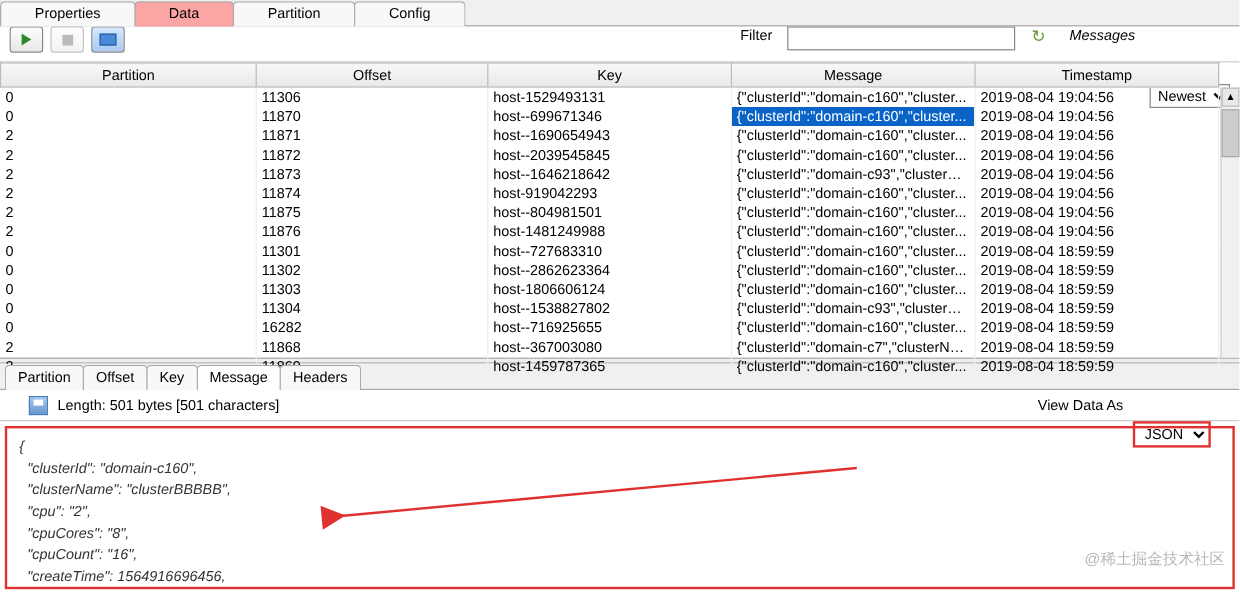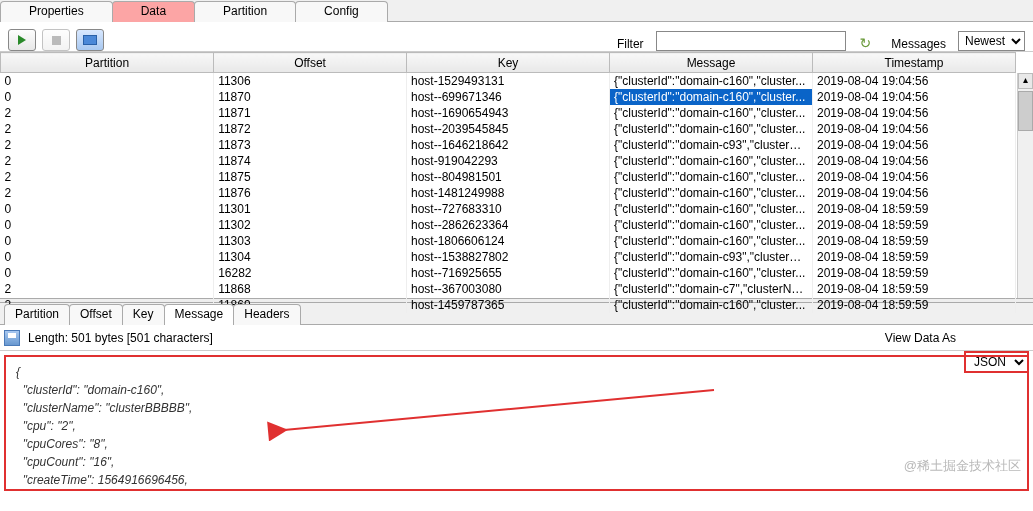--- a/index.html
+++ b/index.html
@@ -4,54 +4,54 @@
 <style>
 * { box-sizing: border-box; margin: 0; padding: 0; font-family: "Segoe UI", Tahoma, sans-serif; font-size: 12px; }
 body { background: #fff; width: 1033px; height: 511px; overflow: hidden; position: relative; }
 
 
 .top-tabs { display: flex; height: 22px; border-bottom: 1px solid #aaa; background: #f0f0f0; }
 .top-tab { padding: 2px 28px; border: 1px solid #aaa; border-bottom: none; border-top-left-radius: 4px; border-top-right-radius: 4px; background: #f8f8f8; margin-right: -1px; cursor: pointer; position: relative; top: 1px; }
 .top-tab.active { background: #fca5a5; z-index: 2; }
 
 
-.toolbar { height: 30px; border-bottom: 1px solid #ccc; display: flex; align-items: flex-end; padding: 0 8px; gap: 6px; }
+.toolbar { height: 30px; border-bottom: 1px solid #ccc; display: flex; align-items: flex-start; padding: 0 8px; gap: 6px; }
 .tool-btn { width: 28px; height: 22px; border: 1px solid #888; border-radius: 3px; background: linear-gradient(#fdfdfd,#e8e8e8); display: flex; align-items: center; justify-content: center; cursor: pointer; }
 .tool-btn.disabled { opacity: 0.5; }
 .tool-btn.blue { background: linear-gradient(#d8e8ff,#a8c8f0); }
 .play-icon { width:0;height:0;border-left:8px solid #2a8a2a;border-top:5px solid transparent;border-bottom:5px solid transparent; }
 .stop-icon { width:9px;height:9px;background:#777; }
 .blue-box { width:14px;height:10px;background:#4a88d8;border:1px solid #2860a8; }
 .toolbar-spacer { flex: 1; }
 .filter-label { margin-right: 6px; }
 .filter-input { width: 190px; height: 20px; border: 1px solid #888; padding: 0 4px; }
 .refresh-icon { color:#6a9a3a; font-size:14px; margin: 0 8px; }
-.messages-label { margin: 0 6px; }
-.messages-select { height: 20px; border: 1px solid #888; padding: 0 2px; background:#fff; }
+.messages-label { margin: 0 6px; font-style: italic; }
+.messages-select { height: 20px; border: 1px solid #888; padding: 0 2px; background:#fff;margin-top:48px; }
 
 
 .grid-wrap { position: relative; height: 246px; }
 .grid { width: 1016px; border-collapse: collapse; }
 .grid th { background: linear-gradient(#f8f8f8,#e8e8e8); border: 1px solid #bbb; padding: 2px 4px; font-weight: normal; text-align: center; height: 20px; }
 .grid td { border-right: 1px solid #eee; padding: 1px 4px; height: 15px; white-space: nowrap; overflow: hidden; text-overflow: ellipsis; max-width: 0; }
 .sel-cell { background:#0a64c8; color:#fff; }
 .scrollbar { position:absolute; right:0; top:21px; bottom:0; width:16px; background:#f0f0f0; border-left:1px solid #ccc; }
 .scroll-thumb { background:#cdcdcd; border:1px solid #aaa; height:40px; margin-top:2px; }
 .scroll-arrow { height:16px; background:#e8e8e8; border:1px solid #bbb; font-size:10px; text-align:center; }
 
 
 .splitter { height: 5px; border-top:1px solid #aaa; border-bottom:1px solid #aaa; background:#eee; }
 
 
 .detail-tabs { display:flex; height:22px; border-bottom:1px solid #aaa; background:#f0f0f0; padding-left:4px; }
 .detail-tab { padding:2px 10px; border:1px solid #aaa; border-bottom:none; border-top-left-radius:4px; border-top-right-radius:4px; background:#f8f8f8; margin-right:-1px; cursor:pointer; position:relative; top:1px; }
 .detail-tab.active { background:#fff; z-index:2; }
 
 
-.detail-bar { height:26px; border-bottom:1px solid #ccc; display:flex; align-items:center; padding:0 4px; gap:8px; }
+.detail-bar { height:26px; border-bottom:1px solid #ccc; display:flex; align-items:center; padding:0 24px; gap:8px; }
 .save-icon { width:16px;height:16px;border:1px solid #4a7ab8;background:linear-gradient(#a8c8f0,#6898d0);position:relative; }
 .save-icon::after{content:"";position:absolute;top:2px;left:3px;width:8px;height:5px;background:#fff;}
 .detail-spacer { flex:1; }
 .json-select { border:2px solid #e03030; height:22px; padding:0 4px; background:#fff;margin-top:48px; }
 
 
 .json-view { border:2px solid #e03030; margin:4px; padding:6px 10px; height:136px; overflow:hidden; font-family:"Segoe UI",sans-serif; line-height:1.5; color:#333; position:relative; }
 .json-view .line { white-space:pre; font-style:italic; }
 
 

